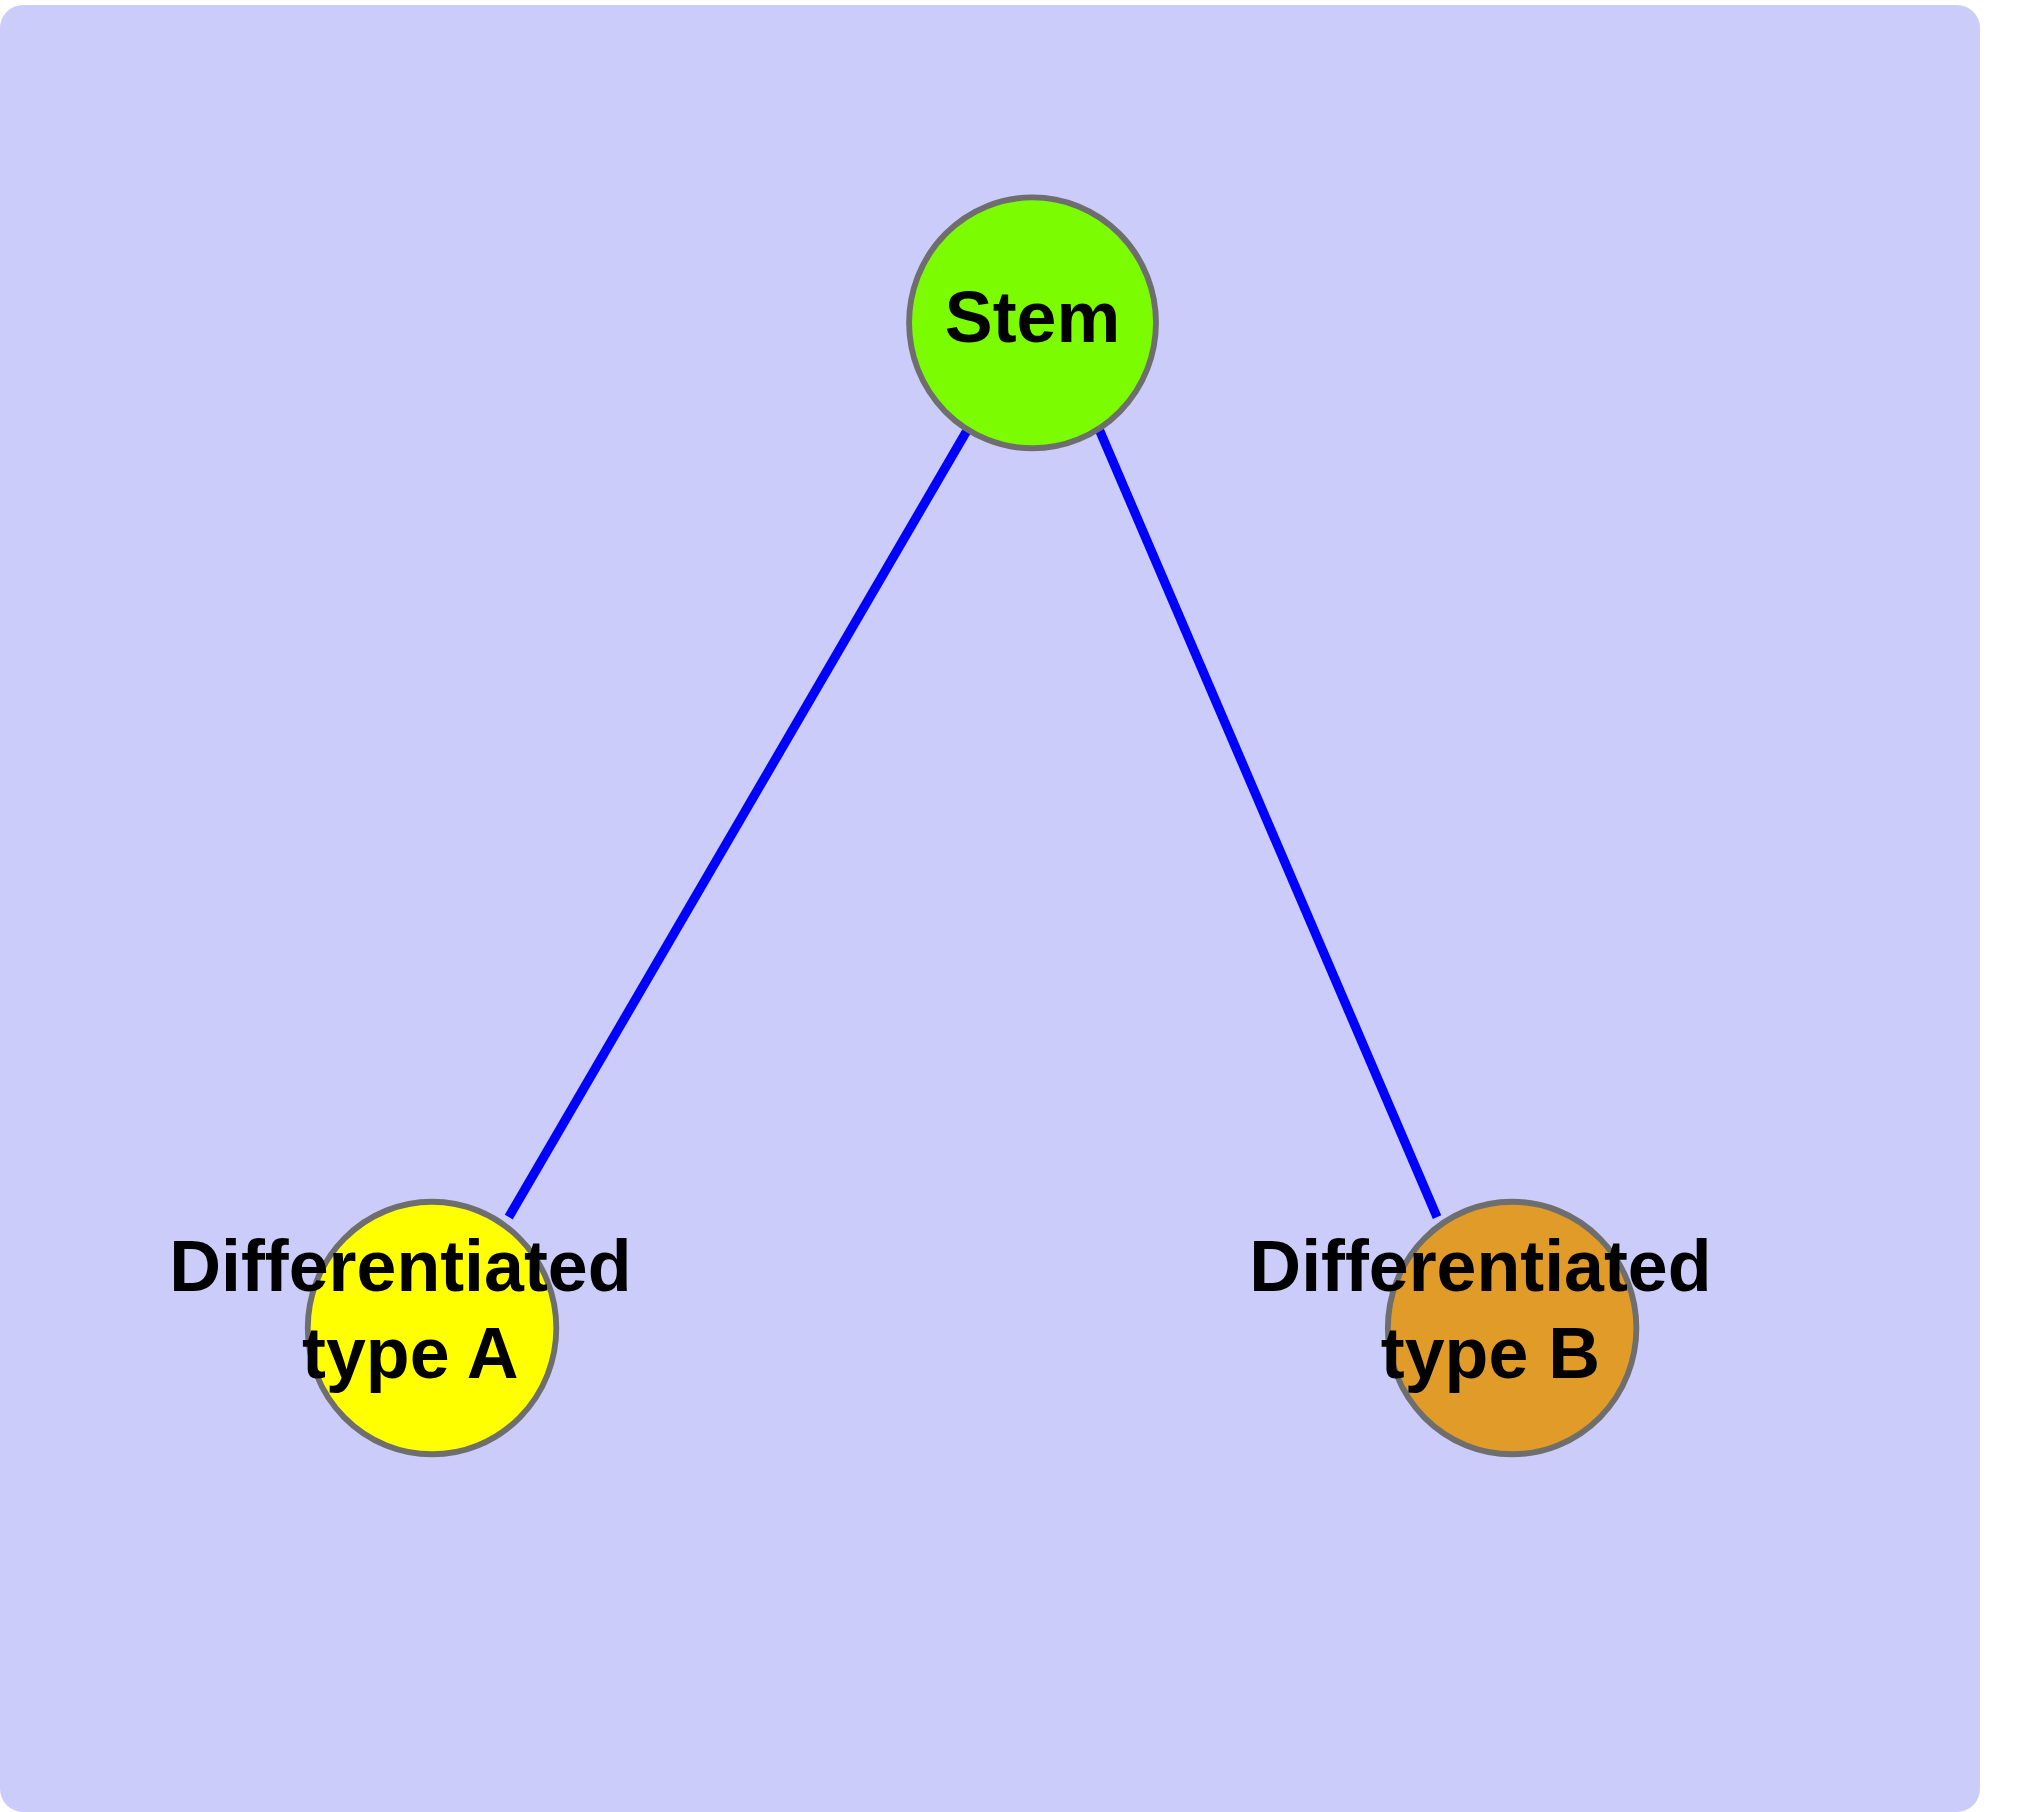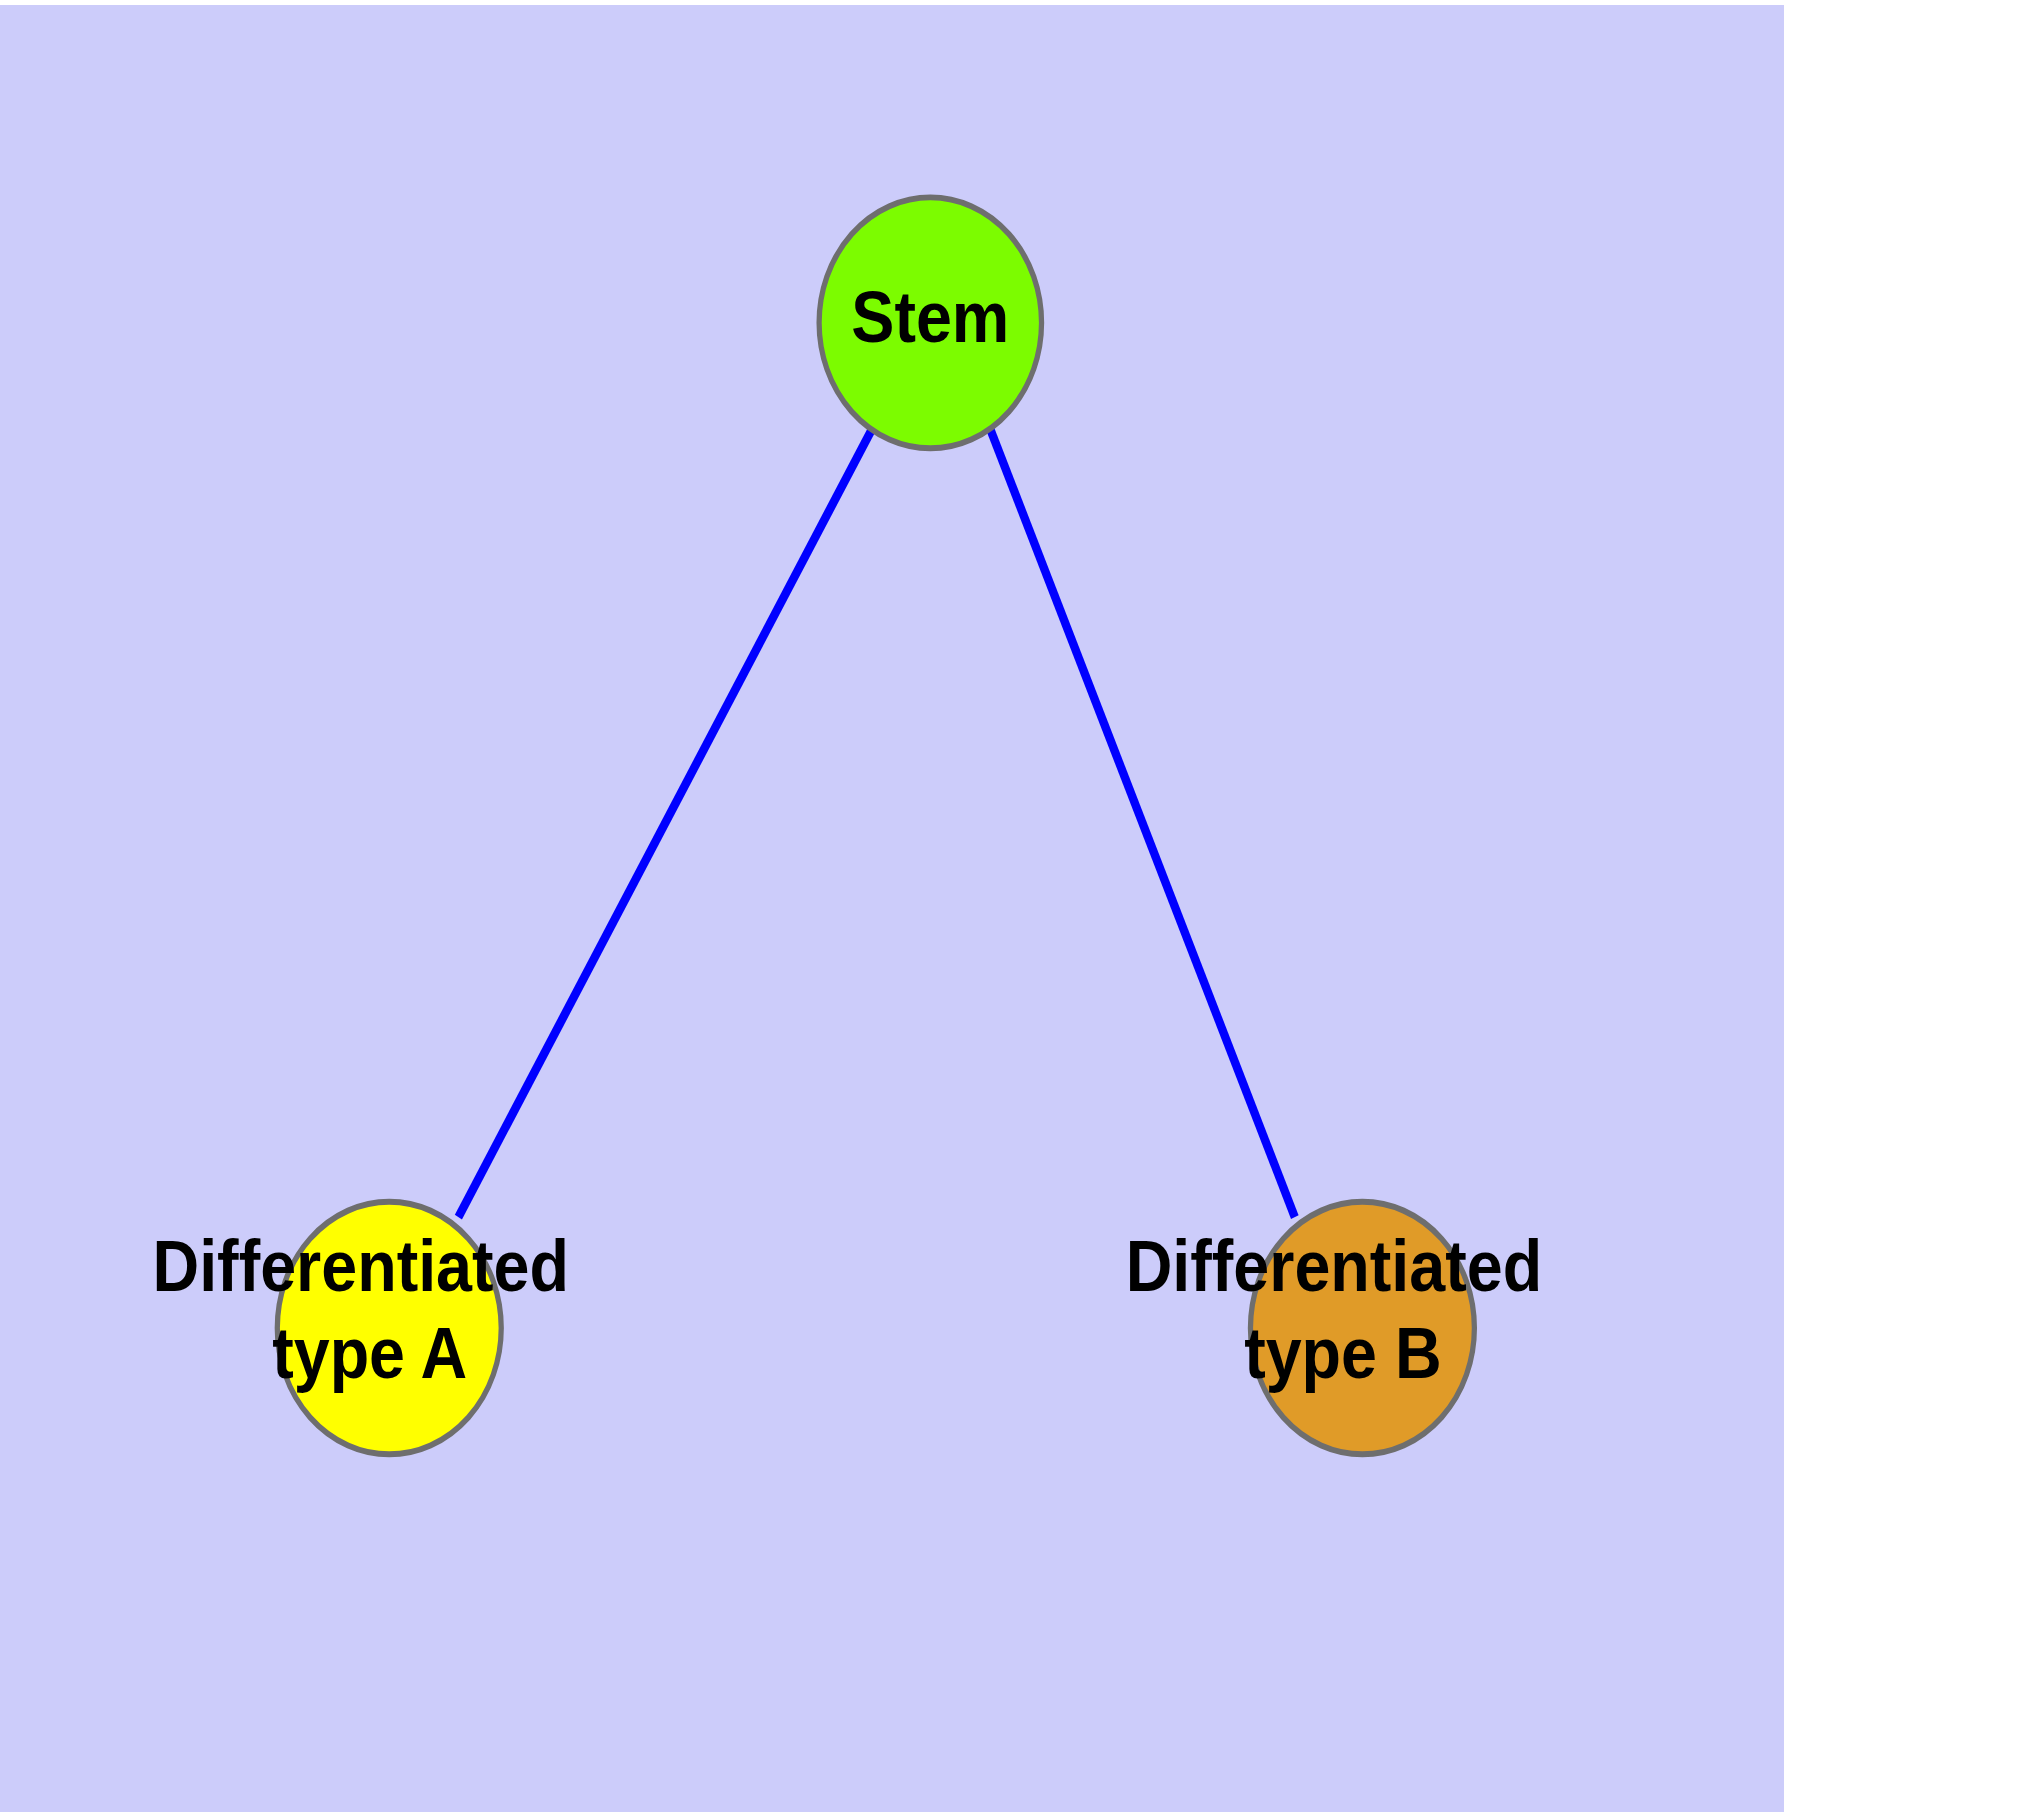--- a/index.html
+++ b/index.html
@@ -13,23 +13,24 @@
     width: 2021px;
     height: 1812px;
     background: #ffffff;
     overflow: hidden;
     font-family: "Liberation Sans", sans-serif;
   }
   #graph-surface {
     position: absolute;
     left: 0px;
     top: 5.1px;
-    width: 1784px;
+    width: 1980px;
     height: 1807px;
     background: #ccccfa;
+    border-radius: 23px;
   }
   #graph-svg {
     position: absolute;
     left: 0;
     top: 0;
     width: 100%;
     height: 100%;
     display: block;
   }
   .node-group { cursor: default; }

